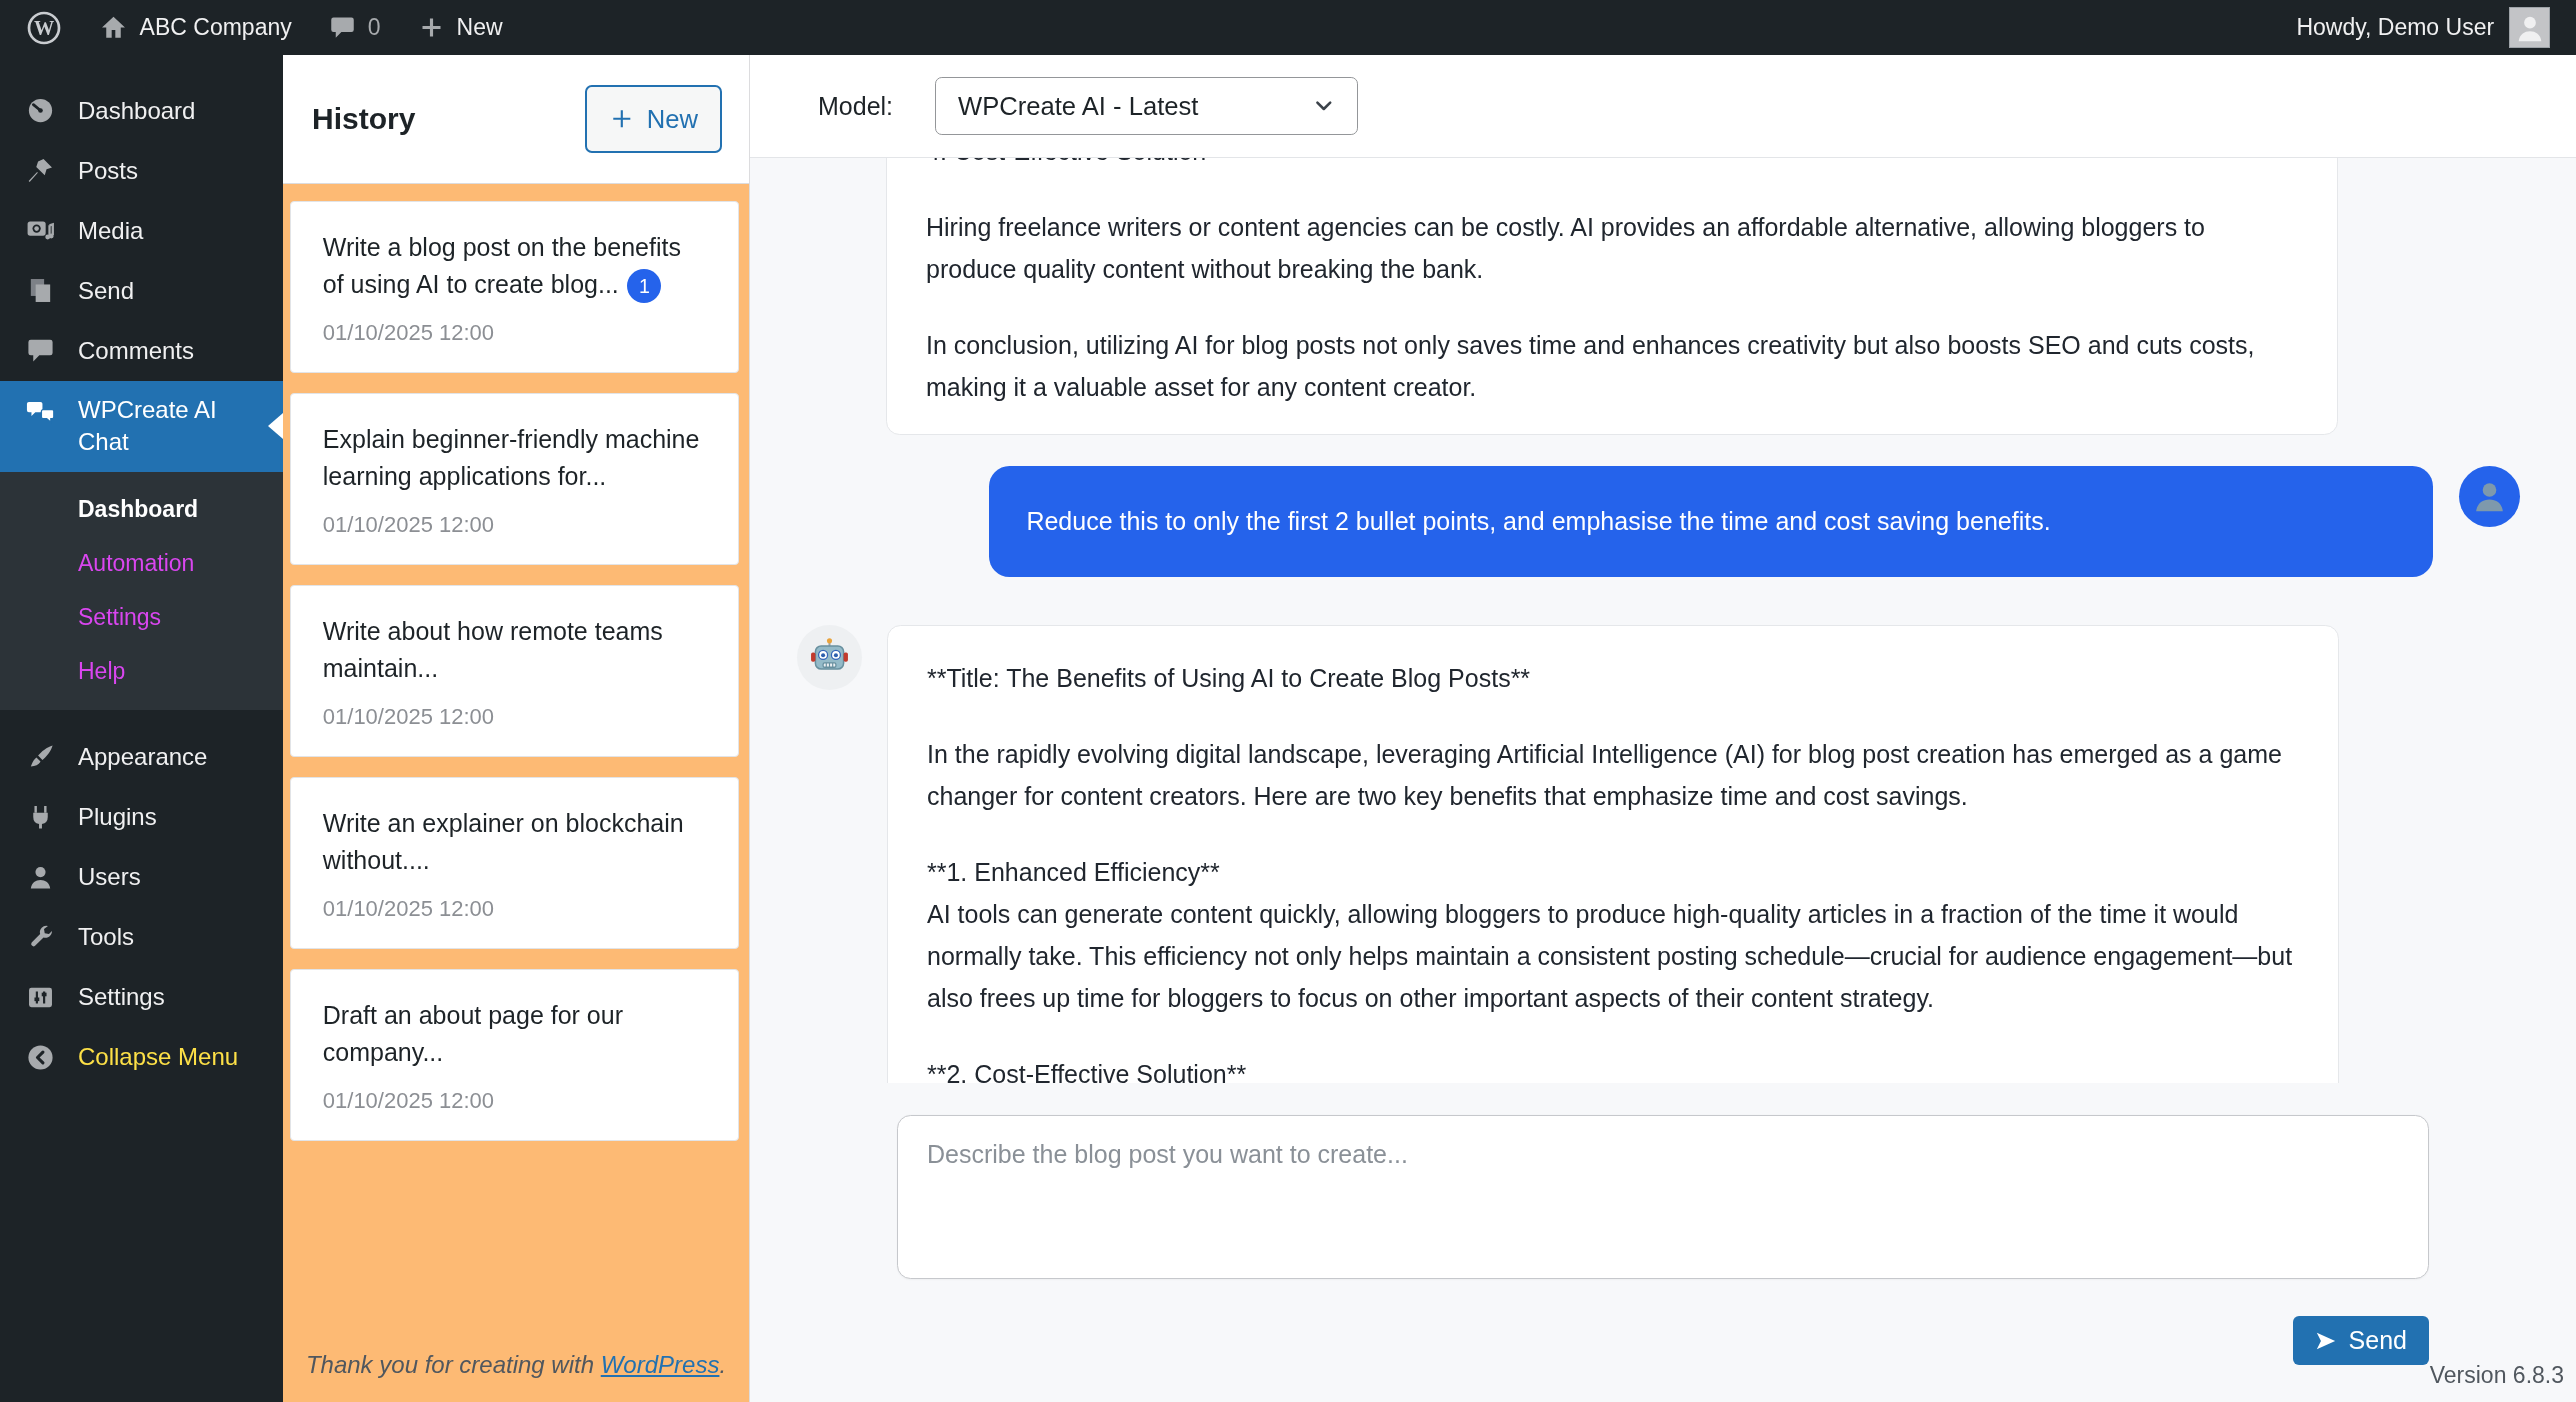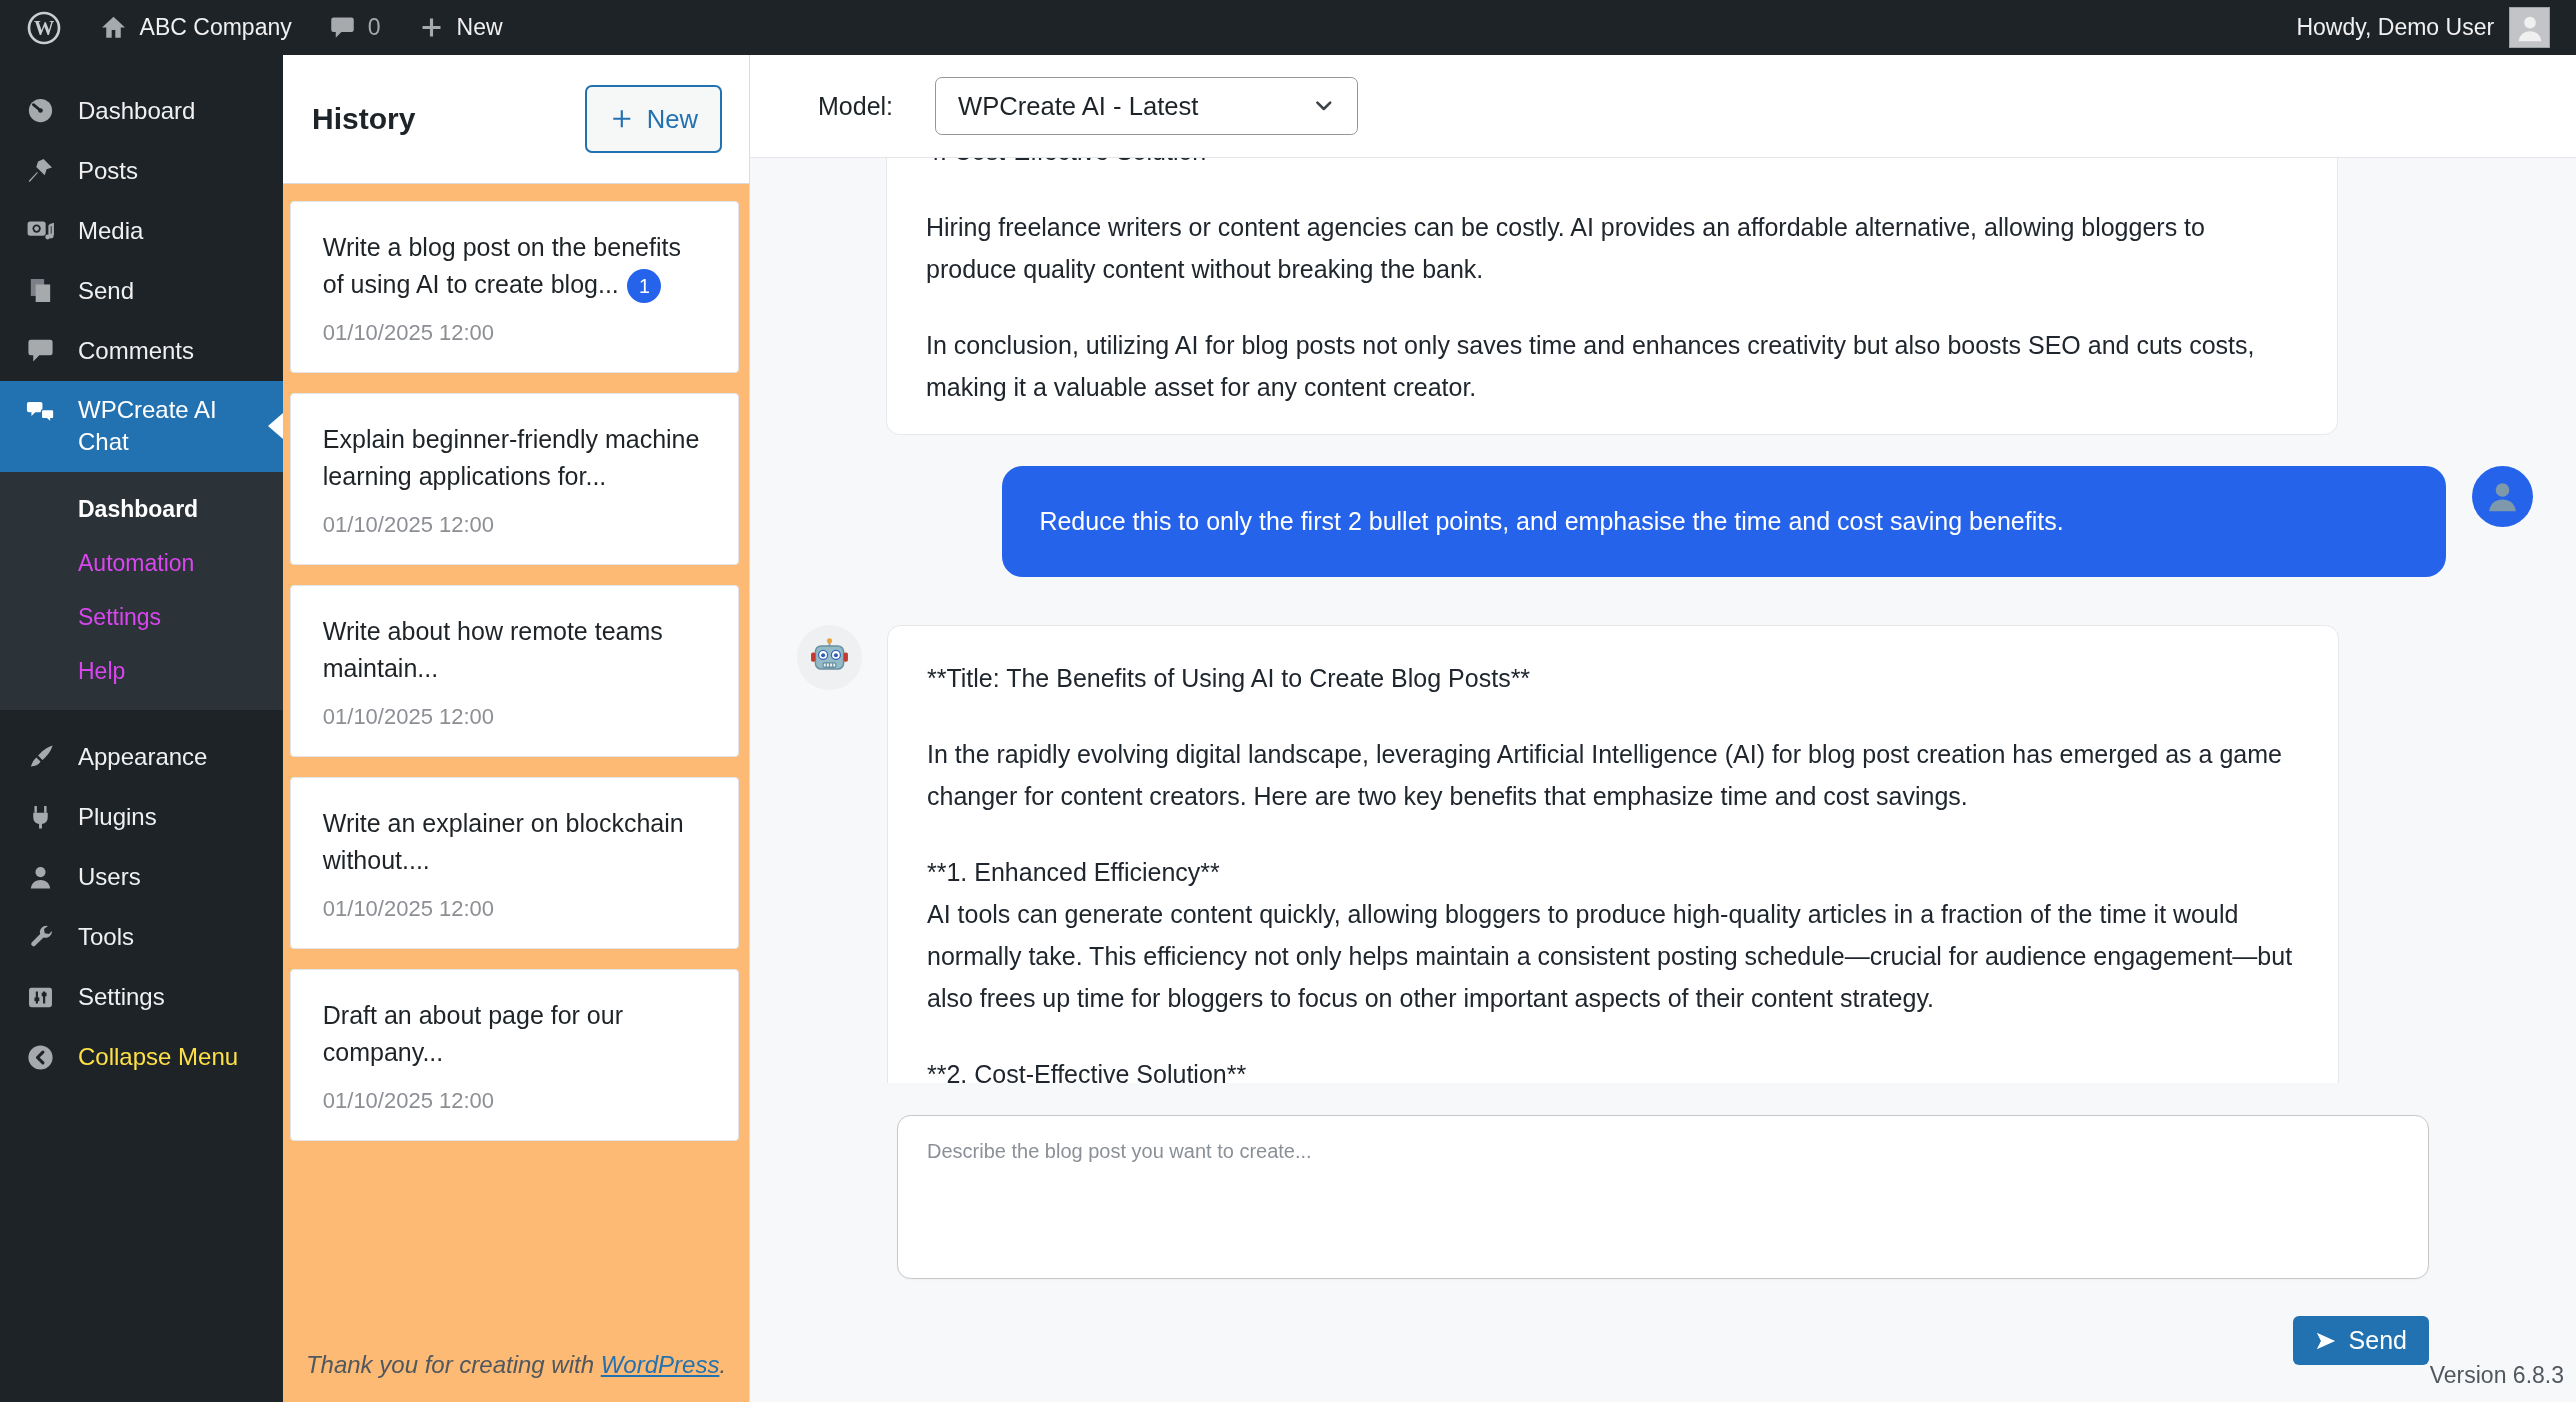--- a/index.html
+++ b/index.html
@@ -77,35 +77,35 @@
   .messages { flex:1 1 auto; min-height:0; overflow:hidden; position:relative;
     padding:0 0 0 0; }
   .msg-card { background:#fff; border:1.7px solid #e5e7ea; border-radius:13.6px;
     width:1452px; margin-left:136px; padding:31px 39px 25.6px 39px; }
   .msg-card p { font-size:25px; line-height:42px; color:#20262e; margin-bottom:34px;
     white-space:pre-line; }
   .msg-card p:last-child { margin-bottom:0; }
   .msg-card.clipped-top { margin-top:-60px; }
 
   .user-row { display:flex; justify-content:flex-end; align-items:flex-start;
-    margin-top:31px; padding-right:43px; }
+    margin-top:31px; padding-right:56px; }
   .user-bubble { background:#2563eb; color:#fff; border-radius:20.4px; width:1444px;
     height:111px; display:flex; align-items:center; padding:0 37px; font-size:25px; }
   .user-avatar { width:61px; height:61px; border-radius:50%; background:#2563eb;
     margin-left:25.6px; display:flex; align-items:center; justify-content:center; }
 
   .ai-row { display:flex; align-items:flex-start; margin-top:48px; }
   .ai-avatar { width:65px; height:65px; border-radius:50%; background:#eef0f2;
     margin-left:47px; margin-right:25px; display:flex; align-items:center;
     justify-content:center; flex:0 0 65px; }
   .ai-row .msg-card { margin-left:0; }
 
   .input-area { flex:0 0 320px; position:relative; padding:32px 147px 0 147px; }
   .chat-input { width:100%; height:164px; resize:none; border:1.7px solid #c6c8cc;
-    border-radius:13.6px; background:#fff; padding:24px 29px; font-size:20px;
+    border-radius:13.6px; background:#fff; padding:24px 29px; font-size:25px;
     font-family:inherit; color:#404040; outline:none;
     box-shadow:0 0.9px 1.7px rgba(0,0,0,0.04); }
   .chat-input::placeholder { color:#8a9097; }
   .send-row { display:flex; justify-content:flex-end; margin-top:34px; }
   .send-btn { display:flex; align-items:center; gap:12px; background:#2271b1;
     color:#fff; border:none; border-radius:6px; height:49px; padding:0 22px;
     font-size:25px; font-family:inherit; cursor:pointer; }
   .version { position:absolute; right:12px; bottom:13.6px; font-size:23px; color:#50575e; }
 </style>
 </head>

